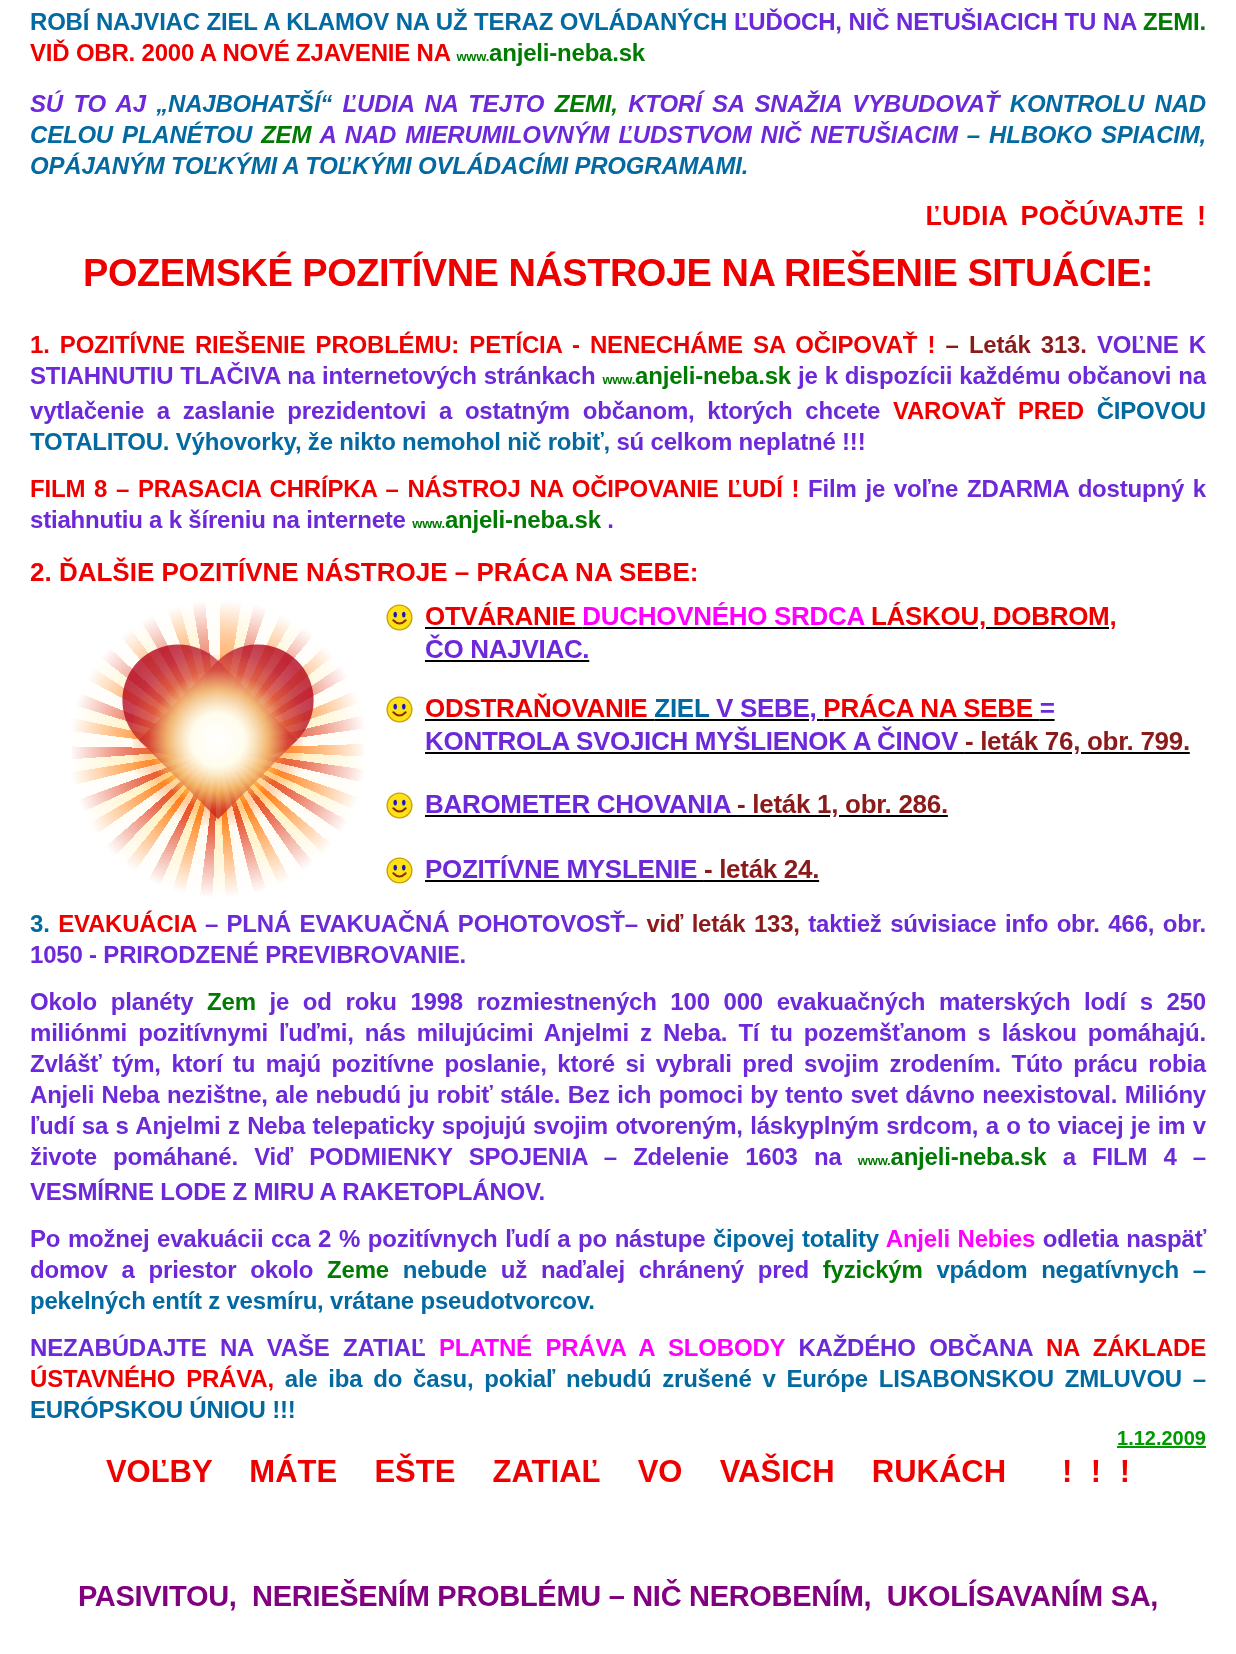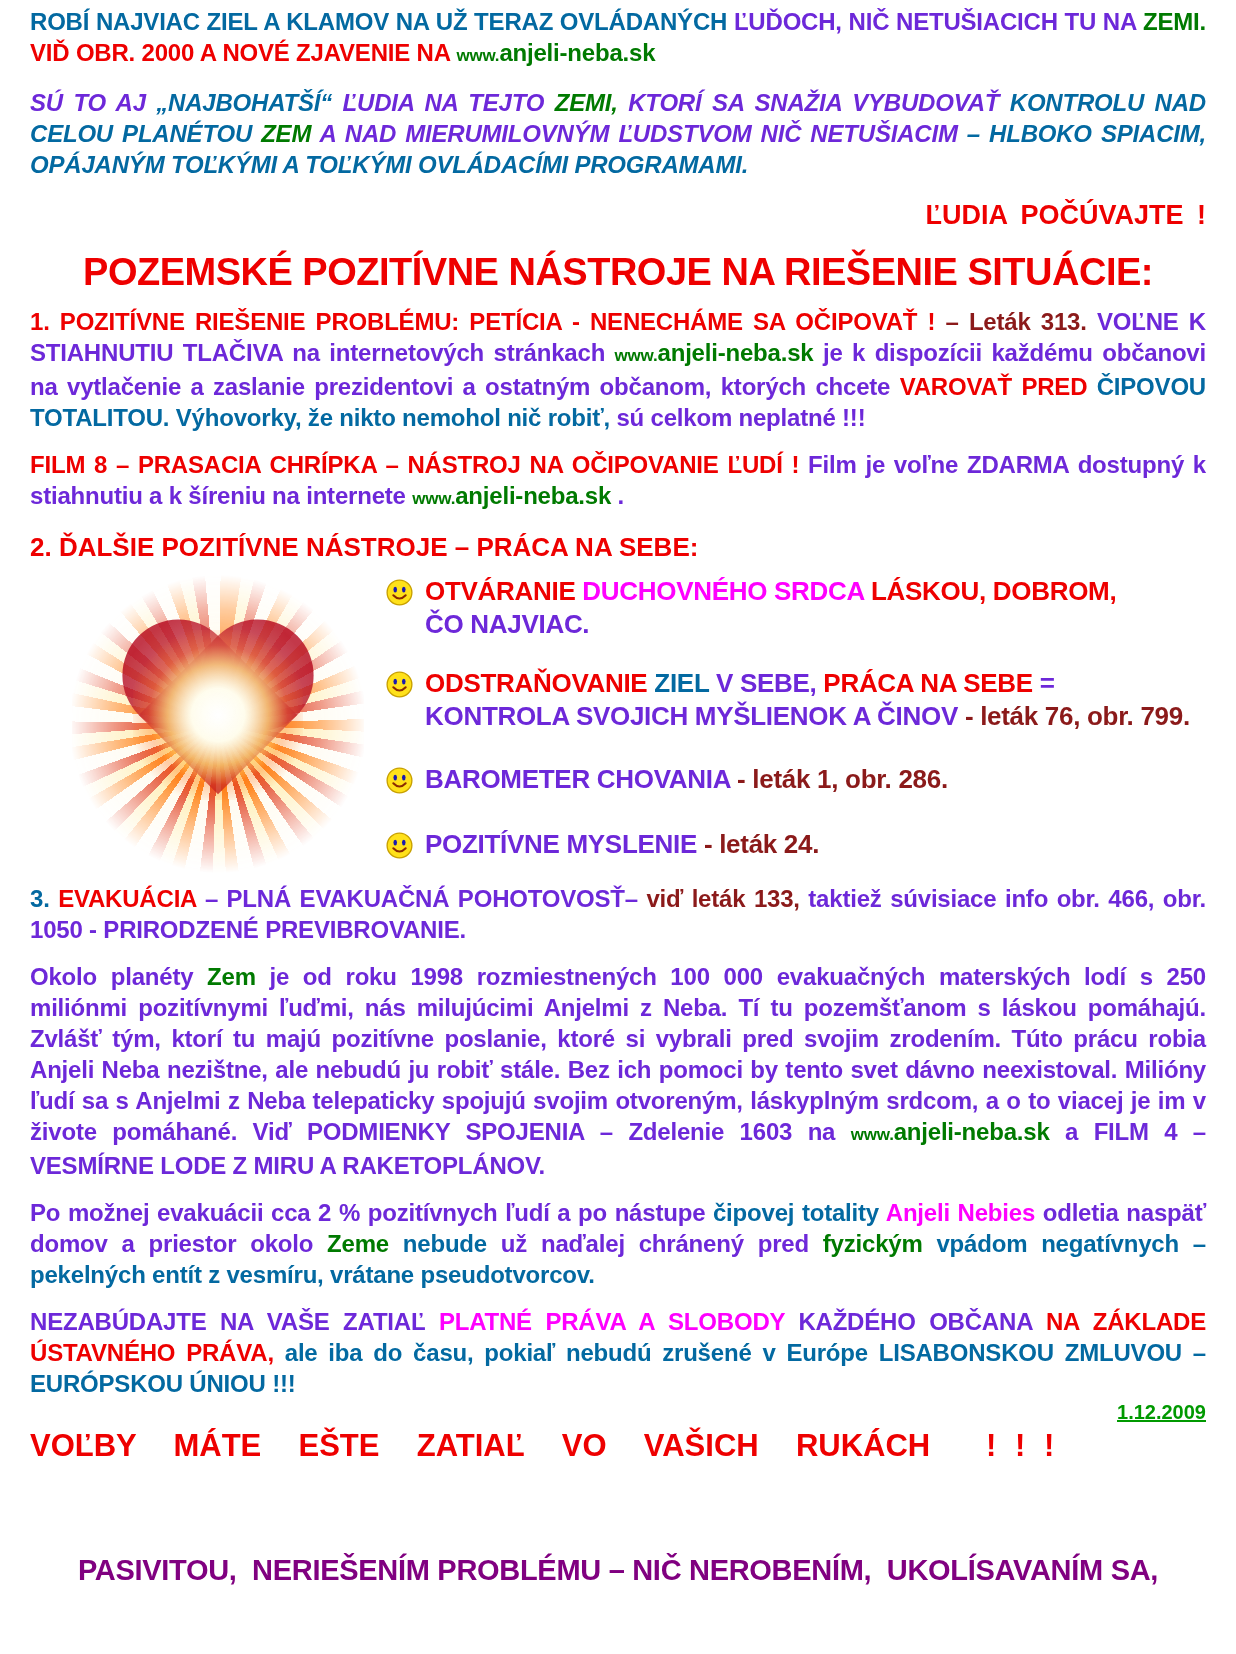--- a/index.html
+++ b/index.html
@@ -11,28 +11,28 @@
   
   .k{color:#0369a1;}
   .b{color:#6d28d9;}
   .r{color:#ee0000;}
   .g{color:#007a00;}
   .m{color:#8b1a1a;}
   .mg{color:#ff00ff;}
   .pu{color:#800080;}
   .gd{color:#009900;text-decoration:underline;}
 
-  .www{font-size:17px;}
+  .www{font-size:13px;}
   p{margin:0;}
   .body-text{font-size:24px;line-height:31px;text-align:justify;letter-spacing:-0.2px;}
 
   #intro2{margin-top:16px;font-style:italic;}
   #call-heading{margin-top:20px;text-align:right;font-size:27px;word-spacing:6px;}
   #main-heading{margin-top:20px;text-align:center;font-size:38px;letter-spacing:-0.5px;}
-  #petition{margin-top:12px;}
+  #petition{margin-top:34px;}
   #film8{margin-top:16px;}
   #selfwork-heading{margin-top:18px;font-size:26px;}
 
   .heart-bullets{margin-top:10px;display:flex;align-items:flex-start;}
   .heart-art{position:relative;flex:0 0 auto;width:292px;height:302px;margin-left:42px;}
   .rays{position:absolute;inset:0;
     background:repeating-conic-gradient(from 4deg,
       rgba(255,120,0,0.95) 0deg 5deg,
       rgba(255,236,170,0.95) 5deg 10deg,
       rgba(222,40,0,0.90) 10deg 15deg,
@@ -47,34 +47,34 @@
     background:rgba(178,0,24,0.78);top:0;left:56px;}
   .core-glow{position:absolute;left:50%;top:47%;width:170px;height:170px;transform:translate(-50%,-50%);
     background:radial-gradient(circle,#ffffff 0%,#fffbe0 22%,rgba(255,208,80,0.75) 42%,rgba(255,110,20,0.35) 58%,rgba(255,255,255,0) 75%);}
   .sparkle{position:absolute;left:50%;top:47%;width:230px;height:230px;transform:translate(-50%,-50%);
     background:
       linear-gradient(rgba(255,255,255,0.9),rgba(255,255,255,0)) ,
       radial-gradient(circle,rgba(255,255,255,0.9) 0%,rgba(255,255,255,0) 40%);
     -webkit-mask-image:radial-gradient(circle,#000 20%,transparent 65%);
     mask-image:radial-gradient(circle,#000 20%,transparent 65%);opacity:.55;}
 
-  .bullets{flex:1;margin-left:22px;padding-top:2px;}
+  .bullets{flex:1;margin-left:22px;padding-top:2px;text-decoration:underline;}
   .bullet{display:flex;align-items:flex-start;margin-bottom:26px;}
   .bullet:last-child{margin-bottom:0;}
   .bullet-icon{flex:0 0 auto;margin-top:4px;}
   .bullet-text{margin-left:12px;font-size:26px;line-height:33px;letter-spacing:-0.3px;}
   .bullet2{margin-bottom:30px;}
   .bullet3{margin-bottom:30px;}
 
   #evacuation{margin-top:8px;}
   #fleet{margin-top:16px;}
   #postevac{margin-top:16px;}
   #rights{margin-top:16px;}
   #date-line{margin-top:2px;text-align:right;font-size:20px;}
-  #elections{margin-top:4px;text-align:left;font-size:31px;word-spacing:10px;white-space:pre-wrap;}
+  #elections{margin-top:4px;text-align:center;font-size:31px;word-spacing:10px;white-space:pre-wrap;}
   #passivity{margin-top:14px;text-align:center;font-size:29px;line-height:37px;white-space:pre-wrap;letter-spacing:-0.3px;}
 </style>
 </head>
 <body>
 
 <div class="page">
 
   <p id="intro" class="body-text"><span class="k">ROBÍ NAJVIAC ZIEL A KLAMOV NA UŽ TERAZ OVLÁDANÝCH </span><span class="b">ĽUĎOCH, NIČ NETUŠIACICH TU NA </span><span class="g">ZEMI. </span><span class="r">VIĎ OBR. 2000 A NOVÉ ZJAVENIE NA </span><span><span class="g www">www.</span><span class="g">anjeli-neba.sk</span></span></p>
 
   <p id="intro2" class="body-text"><span class="b">SÚ TO AJ </span><span class="k">„NAJBOHATŠÍ“ </span><span class="b">ĽUDIA NA TEJTO </span><span class="g">ZEMI, </span><span class="b">KTORÍ SA SNAŽIA VYBUDOVAŤ </span><span class="k">KONTROLU NAD CELOU PLANÉTOU </span><span class="g">ZEM </span><span class="b">A NAD MIERUMILOVNÝM ĽUDSTVOM NIČ NETUŠIACIM </span><span class="k">– HLBOKO SPIACIM, OPÁJANÝM TOĽKÝMI A TOĽKÝMI OVLÁDACÍMI PROGRAMAMI.</span></p>

